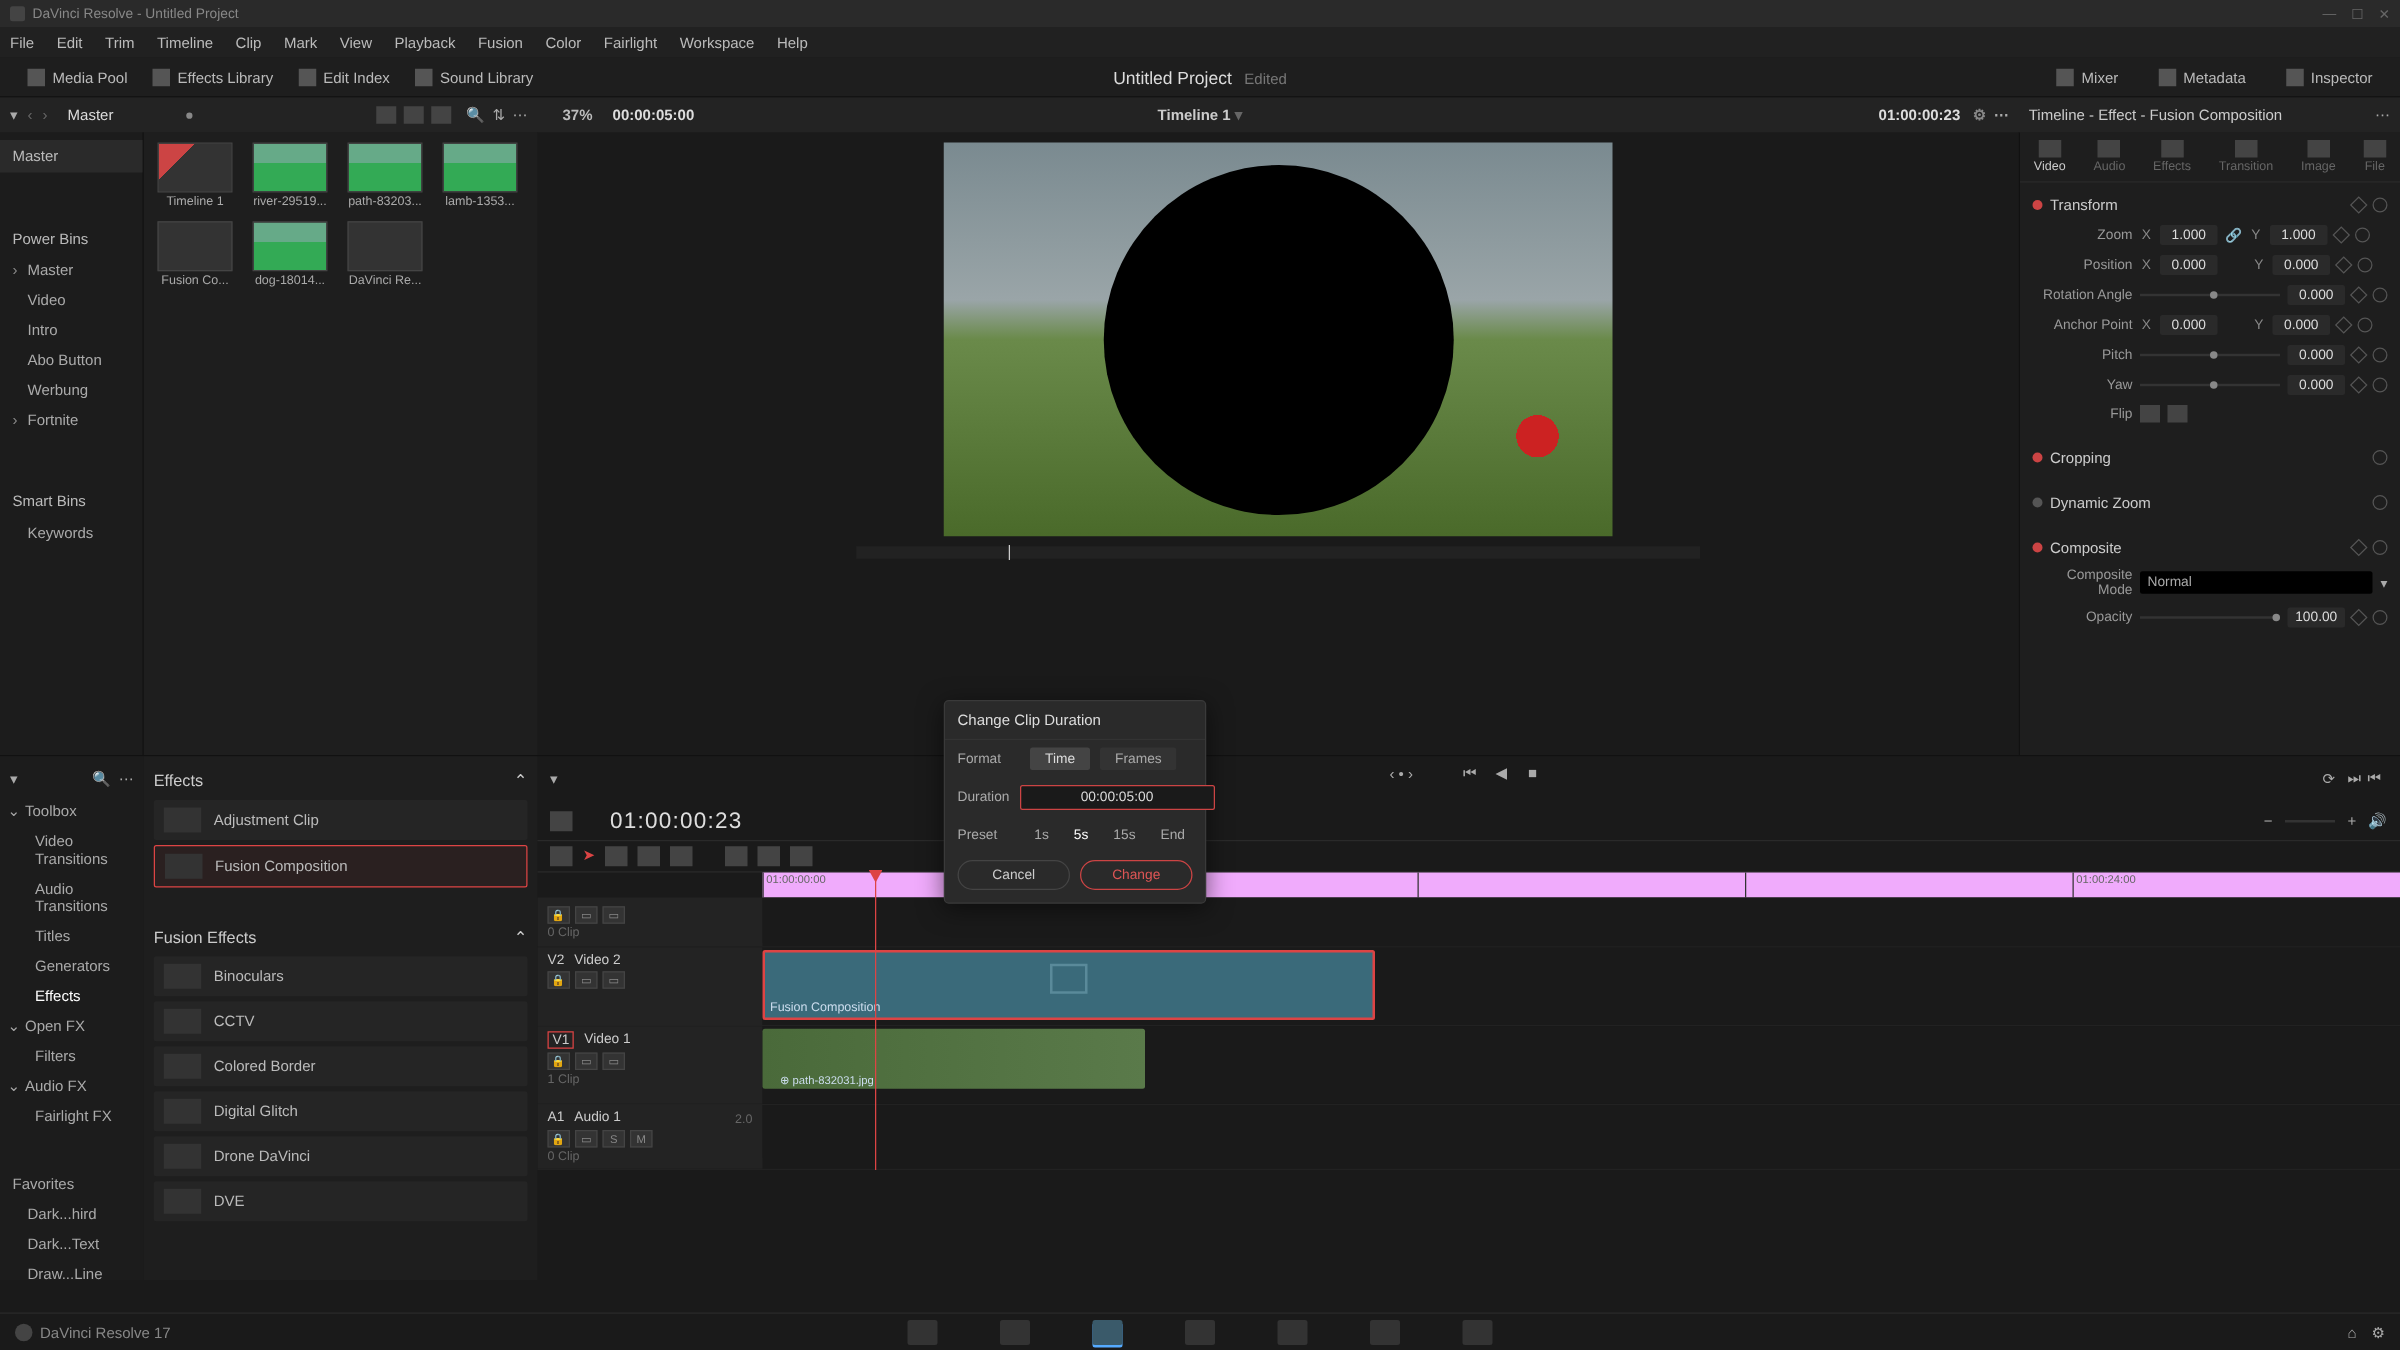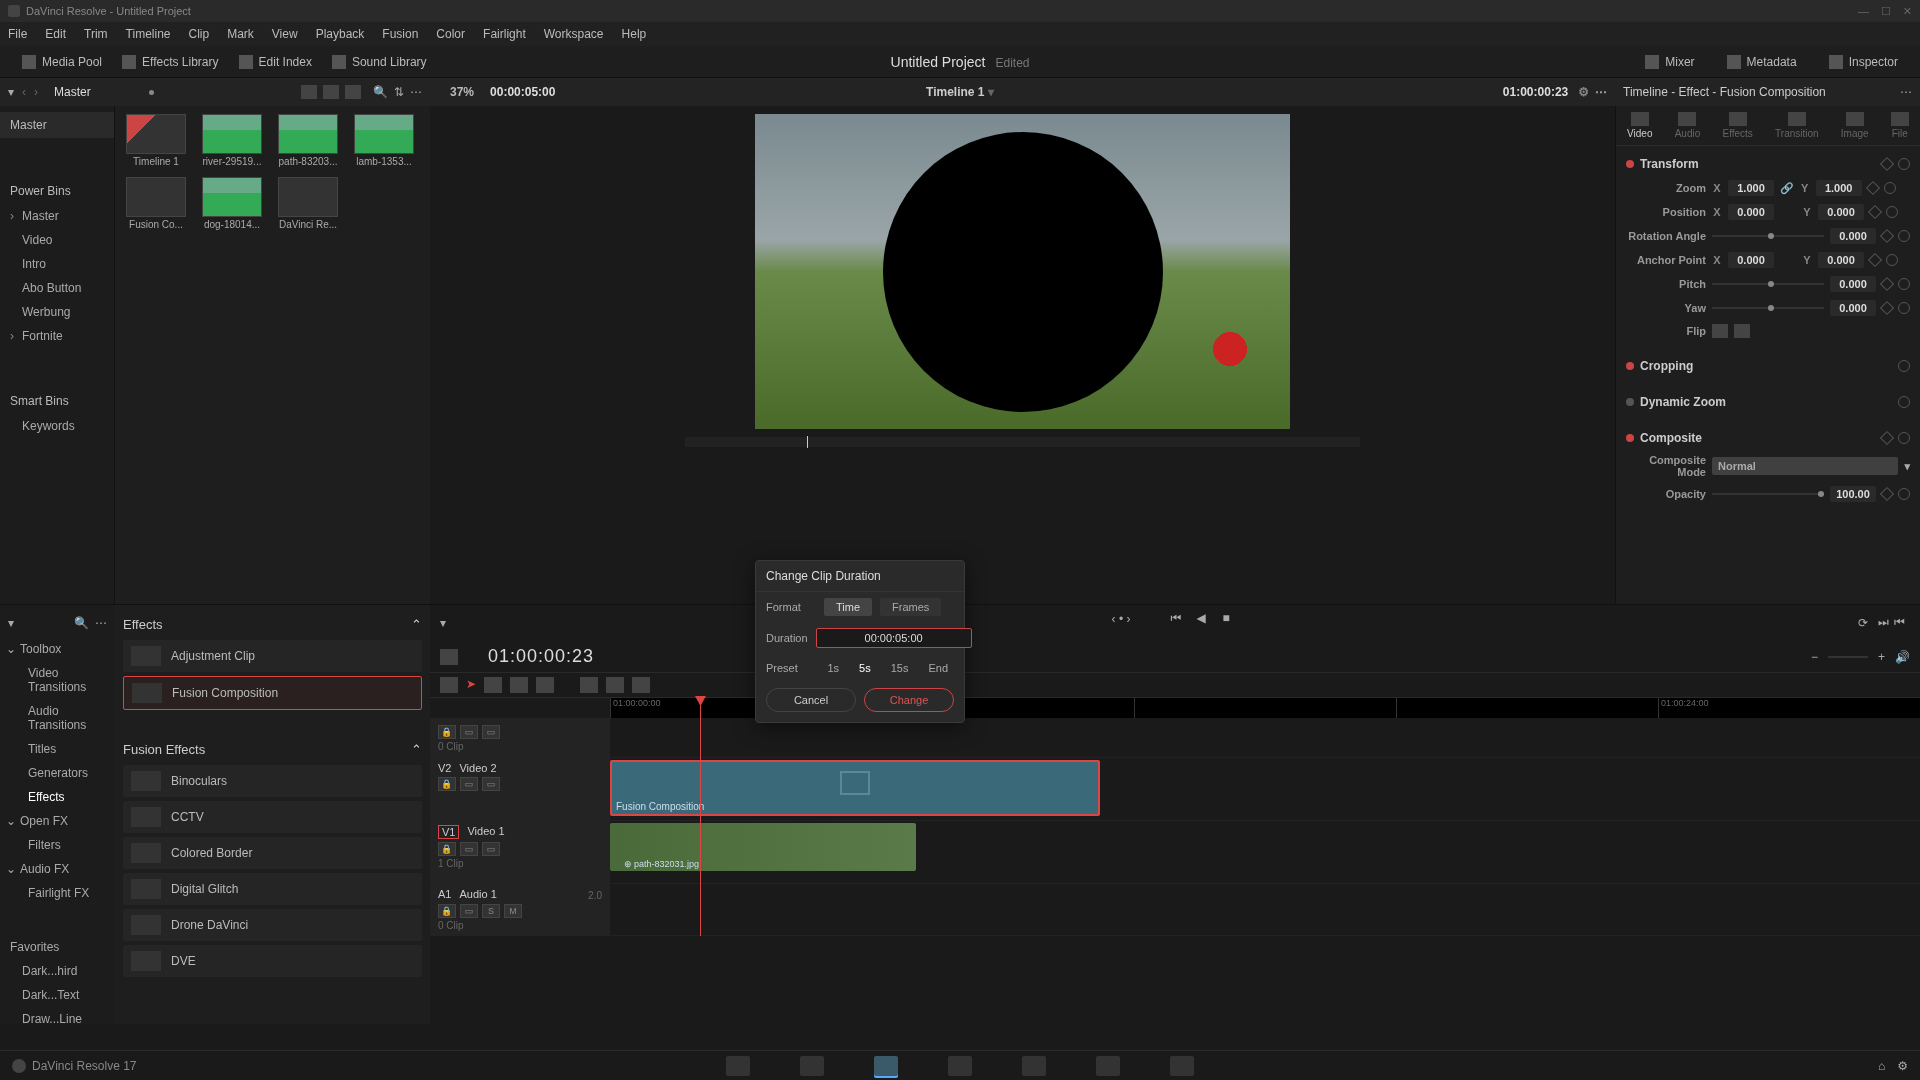--- a/index.html
+++ b/index.html
@@ -51,21 +51,21 @@
 .black-circle { position: absolute; width: 280px; height: 280px; background: #000; border-radius: 50%; left: 50%; top: 50%; transform: translate(-50%, -50%); }
 .poppies { position: absolute; right: 0; bottom: 20px; width: 120px; height: 120px; background: radial-gradient(circle, #c22 20%, transparent 20%); }
 .viewer-scrubber { width: 675px; height: 10px; background: #222; margin-top: 8px; position: relative; }
 .scrub-marker { position: absolute; left: 18%; width: 1px; height: 12px; background: #ccc; top: -1px; }
 
 .inspector { width: 305px; background: #1e1e1e; border-left: 1px solid #111; }
 .insp-tabs { display: flex; justify-content: space-around; padding: 6px 0; border-bottom: 1px solid #2a2a2a; }
 .insp-tab { display: flex; flex-direction: column; align-items: center; gap: 2px; font-size: 10px; color: #666; }
 .insp-tab.active { color: #ccc; }
 .insp-tab-icon { width: 18px; height: 14px; background: #444; }
-.insp-section { padding: 6px 10px; font-weight: bold; }
+.insp-section { padding: 6px 10px; }
 .insp-section-head { display: flex; align-items: center; gap: 6px; padding: 5px 0; color: #ccc; font-size: 12px; }
 .insp-dot { width: 8px; height: 8px; border-radius: 50%; background: #c44; }
 .insp-row { display: flex; align-items: center; padding: 4px 0; gap: 6px; font-size: 11px; }
 .insp-row-label { width: 80px; text-align: right; color: #999; }
 .insp-xy { width: 10px; color: #888; text-align: center; }
 .insp-val { width: 46px; background: #2a2a2a; text-align: center; padding: 2px; color: #ddd; border-radius: 2px; font-size: 11px; }
 .insp-slider { flex: 1; height: 2px; background: #333; position: relative; }
 .insp-slider-handle { position: absolute; width: 6px; height: 6px; background: #888; border-radius: 50%; top: -2px; left: 50%; }
 .insp-kf { width: 10px; height: 10px; border: 1px solid #555; transform: rotate(45deg); }
 .insp-reset { width: 12px; height: 12px; border: 1px solid #555; border-radius: 50%; }
@@ -85,21 +85,21 @@
 
 .timeline-panel { flex: 1; background: #1a1a1a; position: relative; }
 .timeline-header { height: 36px; display: flex; align-items: center; padding: 0 10px; }
 .transport { position: absolute; left: 50%; transform: translateX(-50%); display: flex; gap: 10px; align-items: center; top: 6px; }
 .transport-btn { width: 16px; height: 16px; color: #aaa; }
 .timeline-tools { height: 32px; display: flex; align-items: center; padding: 0 10px; gap: 10px; border-bottom: 1px solid #2a2a2a; }
 .tool-icon { width: 18px; height: 16px; background: #444; }
 .tc-big { color: #ddd; font-size: 18px; font-weight: 300; letter-spacing: 1px; }
 
 .timeline-tracks { position: relative; }
-.ruler { height: 20px; background: #000000; display: flex; position: relative; margin-left: 180px; }
+.ruler { height: 20px; background: #f0abfc; display: flex; position: relative; margin-left: 180px; }
 .ruler-tick { flex: 1; border-left: 1px solid #333; font-size: 9px; color: #666; padding-left: 2px; }
 .playhead { position: absolute; left: 270px; top: 0; bottom: 0; width: 1px; background: #d44; z-index: 5; }
 .playhead::before { content: ""; position: absolute; top: -2px; left: -5px; width: 11px; height: 10px; background: #d44; clip-path: polygon(0 0, 100% 0, 50% 100%); }
 
 .track { display: flex; border-bottom: 1px solid #222; }
 .track-head { width: 180px; background: #232323; padding: 4px 8px; }
 .track-title { color: #ccc; font-size: 11px; }
 .track-sub { font-size: 10px; color: #666; margin-top: 2px; }
 .track-controls { display: flex; gap: 4px; margin-top: 3px; }
 .tc-btn { width: 18px; height: 14px; background: #333; border: 1px solid #444; font-size: 9px; display: flex; align-items: center; justify-content: center; color: #888; }
@@ -396,21 +396,21 @@
     </div>
     <div class="insp-section">
       <div class="insp-section-head">
           <div class="insp-dot"></div>
           <span>Composite</span>
           <div class="insp-kf" style="margin-left:auto"></div>
           <div class="insp-reset"></div>
         </div>
       <div class="insp-row">
           <span class="insp-row-label">Composite Mode</span>
-          <span style="flex:1;background:#404040;padding:3px 6px;border-radius:2px">Normal</span>
+          <span style="flex:1;background:#000000;padding:3px 6px;border-radius:2px">Normal</span>
           <span>▾</span>
         </div>
       <div class="insp-row">
           <span class="insp-row-label">Opacity</span>
           <div class="insp-slider">
             <div class="insp-slider-handle" style="left:95%"></div>
           </div>
           <span class="insp-val">100.00</span>
           <div class="insp-kf"></div>
           <div class="insp-reset"></div>

